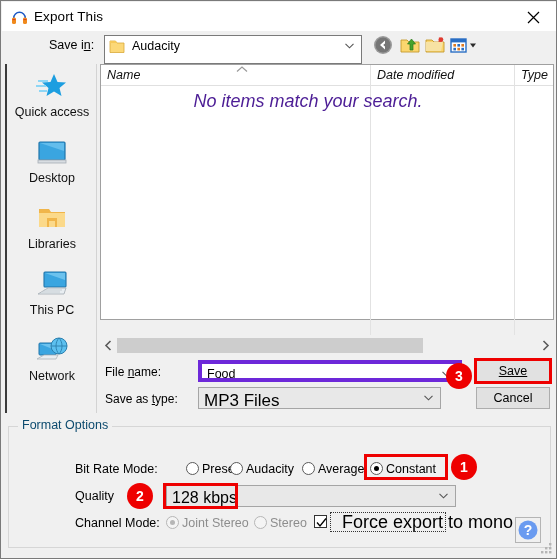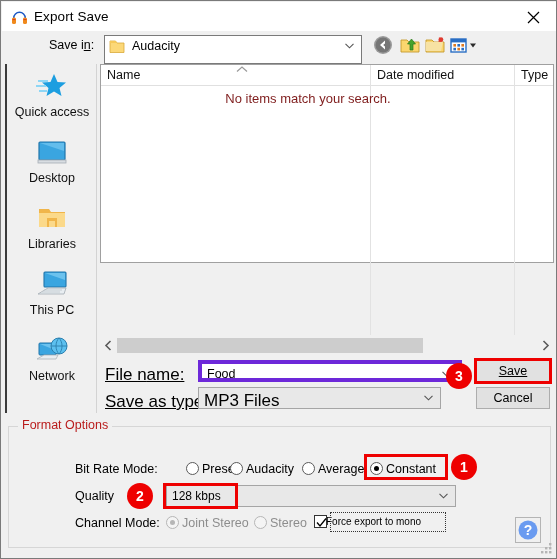--- a/index.html
+++ b/index.html
@@ -127,24 +127,25 @@
   }
   .place-label {
     font-size: 12.5px;
     color: #111;
     white-space: nowrap;
   }
 
   .filepane {
     position: absolute;
     left: 99px; top: 63px;
-    width: 454px; height: 199px;
+    width: 454px; height: 256px;
     background: #ffffff;
     border: 1px solid #a0a0a0;
     box-sizing: border-box;
+    font-style: italic;
   }
   .colhdr {
     position: absolute;
     left: 0; top: 0;
     width: 100%; height: 21px;
     background: #ffffff;
     border-bottom: 1px solid #e0e0e0;
     box-sizing: border-box;
   }
   .col {
@@ -164,22 +165,22 @@
   .sortcaret {
     position: absolute;
     left: 135px; top: 1px;
     width: 12px; height: 7px;
   }
   .emptymsg {
     position: absolute;
     left: 0; top: 26px;
     width: 414px;
     text-align: center;
-    font-size: 13px;
-    color: #7f1d1d;
+    font-size: 18px;
+    color: #4c1d95;
   }
   .gridline {
     position: absolute;
     top: 21px; width: 1px; height: 249px;
     background: #e2e2e2;
   }
 
   .hscroll {
     position: absolute;
     left: 99px; top: 336px;
@@ -196,23 +197,22 @@
   .hthumb {
     position: absolute;
     left: 17px; top: 1px;
     width: 306px; height: 15px;
     background: #cdcdcd;
   }
 
   
   .row-label {
     position: absolute;
-    font-size: 17px;
-    white-space: nowrap;
-    text-decoration: underline;
+    font-size: 12px;
+    white-space: nowrap;
   }
   .row-label u { text-decoration: underline; }
   .fname-label { left: 104px; top: 364px; }
   .ftype-label { left: 104px; top: 391px; }
 
   .fname-combo {
     position: absolute;
     left: 197px; top: 359px;
     width: 264px; height: 22px;
     background: #fff;
@@ -259,21 +259,21 @@
     width: 543px; height: 122px;
     border: 1px solid #d6d6d6;
     box-sizing: border-box;
   }
   .group-title {
     position: absolute;
     left: 17px; top: 417px;
     background: #f0f0f0;
     padding: 0 4px;
     font-size: 12.5px;
-    color: #b91c1c;
+    color: #0c4a6e;
   }
   .opt-label {
     position: absolute;
     font-size: 12.5px;
     white-space: nowrap;
     color: #000;
   }
   .lbl-bitrate { left: 74px; top: 461px; }
   .lbl-quality { left: 74px; top: 488px; }
   .lbl-channel { left: 74px; top: 515px; }
@@ -315,32 +315,32 @@
   .qual-combo {
     position: absolute;
     left: 165px; top: 484px;
     width: 290px; height: 22px;
     background: #e8e8e8;
     border: 1px solid #a5a5a5;
     box-sizing: border-box;
   }
   .qual-combo .txt {
     position: absolute; left: 5px; top: 3px;
-    font-size: 12px; color: #000;
+    font-size: 16px; color: #000;
   }
 
   .r-joint  { left: 165px; top: 515px; }
   .r-stereo { left: 253px; top: 515px; }
 
   .checkbox {
     position: absolute;
     left: 313px; top: 514px;
-    font-size: 10px;
-    white-space: nowrap;
-    padding-left: 12px;
+    font-size: 18px;
+    white-space: nowrap;
+    padding-left: 28px;
     line-height: 14px;
     cursor: default;
   }
   .checkbox .box {
     position: absolute;
     left: 0; top: 0;
     width: 13px; height: 13px;
     border: 1px solid #333;
     background: #fff;
     box-sizing: border-box;
@@ -402,21 +402,21 @@
 <div class="dialog">
 
   <div class="titlebar">
     <svg class="title-icon" viewBox="0 0 17 16">
       <path d="M2 9 A6.5 6.5 0 0 1 15 9 L15 11 L13.5 11 L13.5 9 A5 5 0 0 0 3.5 9 L3.5 11 L2 11 Z" fill="#1b57c4"></path>
       <rect x="1" y="8.5" width="4" height="6.5" rx="1.6" fill="#f08a1c"></rect>
       <rect x="12" y="8.5" width="4" height="6.5" rx="1.6" fill="#f08a1c"></rect>
       <rect x="1.6" y="10" width="2.8" height="1.1" fill="#e0401b"></rect>
       <rect x="12.6" y="10" width="2.8" height="1.1" fill="#e0401b"></rect>
     </svg>
-    <div class="title-text">Export Save</div>
+    <div class="title-text">Export This</div>
     <div class="close-btn">
       <svg width="13" height="13" viewBox="0 0 13 13">
         <path d="M1 1 L12 12 M12 1 L1 12" stroke="#000" stroke-width="1.2" fill="none"></path>
       </svg>
     </div>
   </div>
 
   <div class="navbar">
     <div class="savein-label">Save i<u>n</u>:</div>
 

